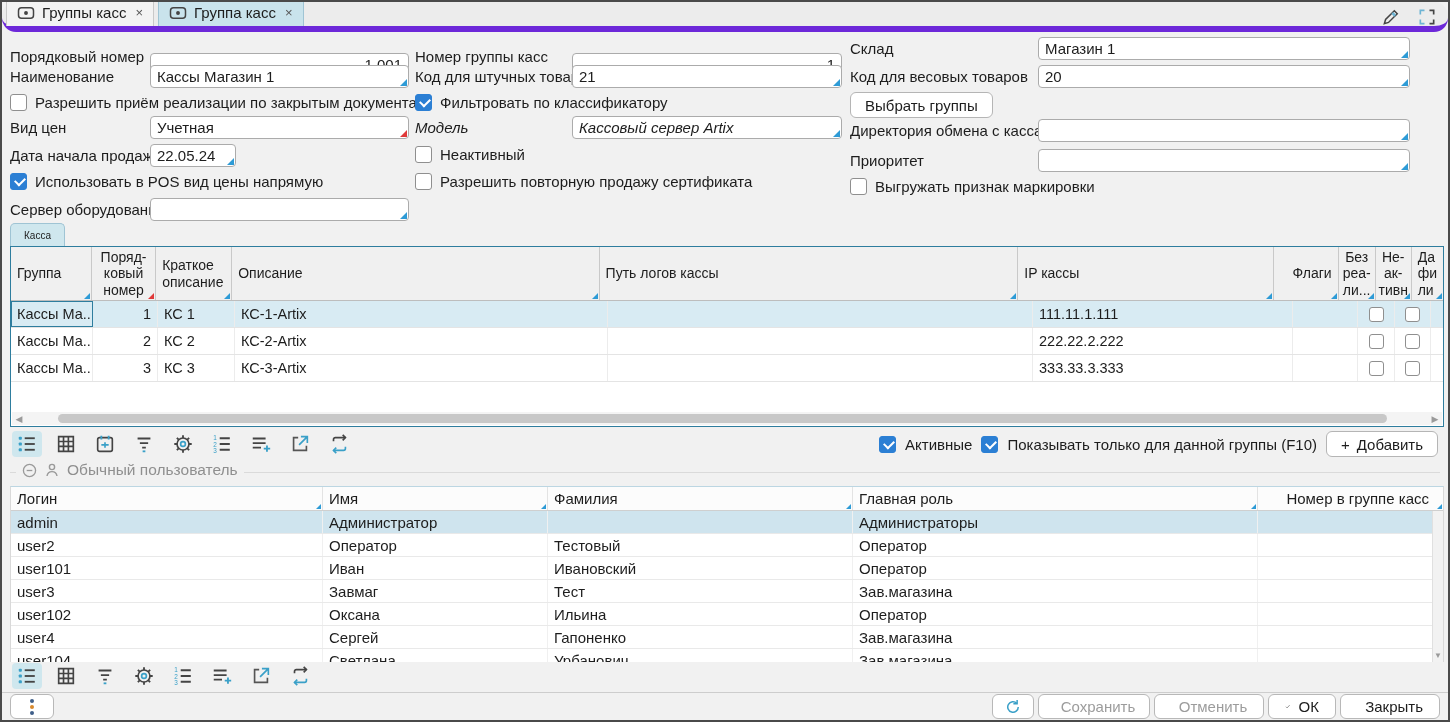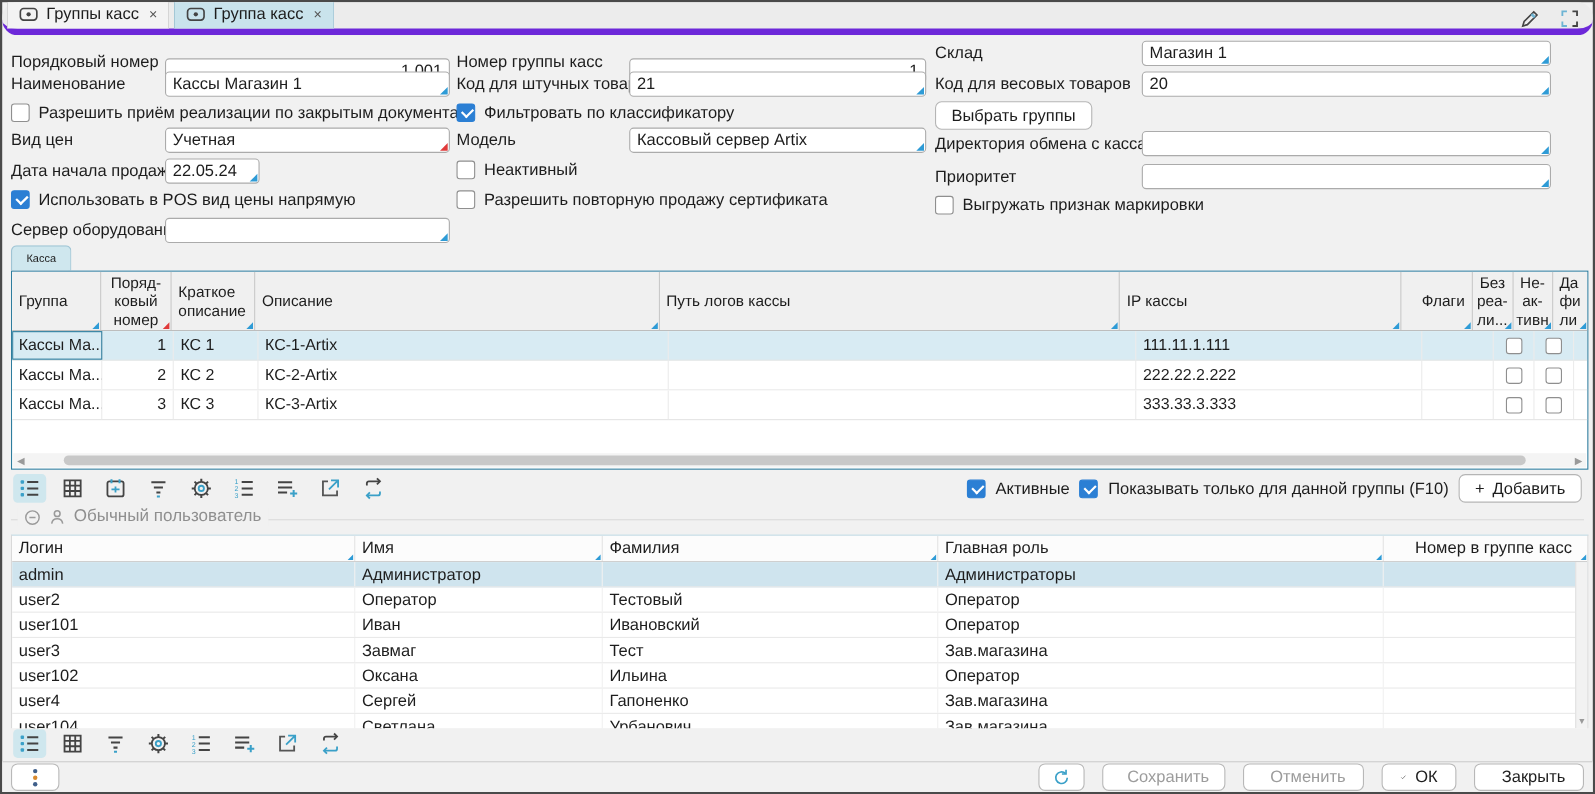--- a/index.html
+++ b/index.html
@@ -75,21 +75,21 @@
   .urow{display:flex;height:23px;border-bottom:1px solid #e9e9e9;}
   .urow.sel{background:#cfe4ee;}
   .uc{padding:0 6px;font-size:15px;display:flex;align-items:center;overflow:hidden;white-space:nowrap;border-right:1px solid #f0f0f0;}
   .vscroll{position:absolute;top:24px;bottom:0;right:0;width:11px;background:#f2f2f2;border-left:1px solid #e0e0e0;}
   .vscroll .varr{position:absolute;bottom:2px;left:0;right:0;text-align:center;color:#9a9a9a;font-size:8px;}
 
   
   .bottombar{position:absolute;left:0;right:0;top:690px;height:28px;border-top:1px solid #cdcdcd;background:#f1f1f1;display:flex;align-items:center;padding:0 8px;}
   .bbtn{height:25px;border:1px solid #b8b8b8;border-radius:6px;background:#fff;display:inline-flex;align-items:center;justify-content:center;gap:8px;padding:0 16px;font-size:15px;}
   .bbtn.disabled{color:#9c9c9c;}
-  .bcluster{margin-left:auto;display:flex;gap:16px;justify-content:space-between;}
+  .bcluster{margin-left:auto;display:flex;gap:4px;justify-content:space-between;}
   .menu-btn{width:44px;}
   svg{display:block;}
 </style>
 </head>
 <body>
 
 <div class="window">
 
   <div class="tabbar">
     <div class="tab">
@@ -160,21 +160,21 @@
     <div class="inp ralign c-blue" style="width:270px;">1</div>
   </div>
   <div class="fld" style="left:413px;top:63px;">
     <span class="lbl" style="width:157px;">Код для штучных товаров</span>
     <div class="inp c-blue" style="width:270px;">21</div>
   </div>
   <div class="cbrow" style="left:413px;top:92px;">
     <span class="cb on"></span>
     <span>Фильтровать по классификатору</span>
   </div>
-  <div class="fld" style="left:413px;top:114px;">
+  <div class="fld" style="left:413px;top:114px;font-style:italic;">
     <span class="lbl" style="width:157px;">Модель</span>
     <div class="inp c-blue" style="width:270px;">Кассовый сервер Artix</div>
   </div>
   <div class="cbrow" style="left:413px;top:144px;">
     <span class="cb"></span>
     <span>Неактивный</span>
   </div>
   <div class="cbrow" style="left:413px;top:171px;">
     <span class="cb"></span>
     <span>Разрешить повторную продажу сертификата</span>

